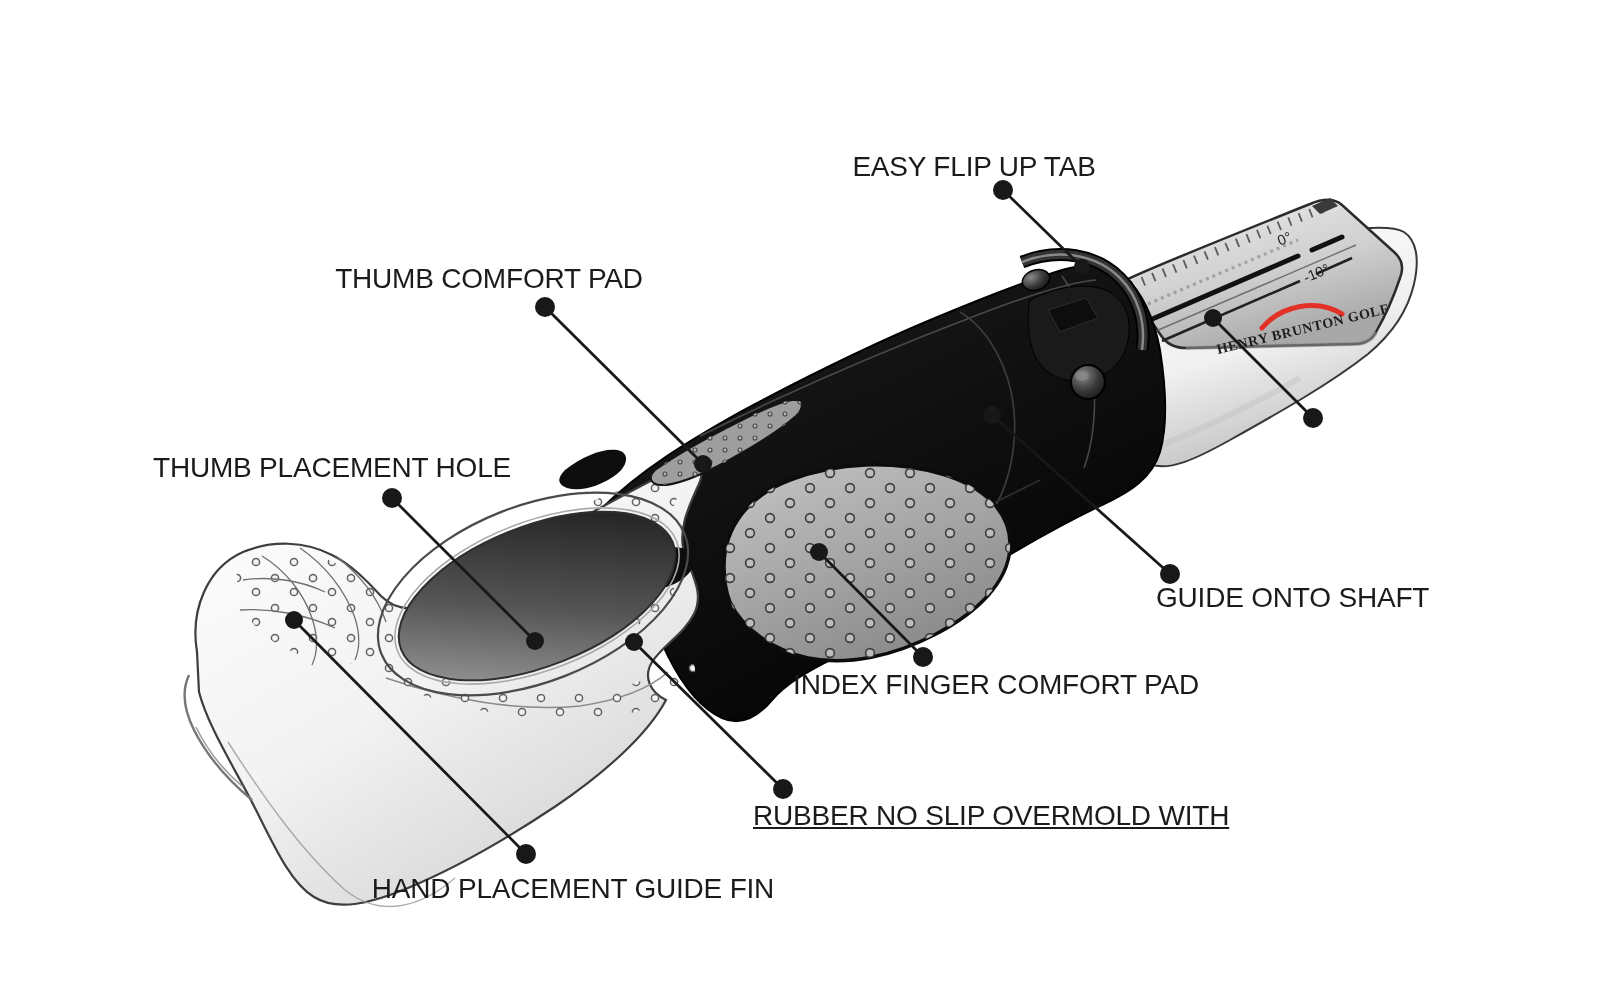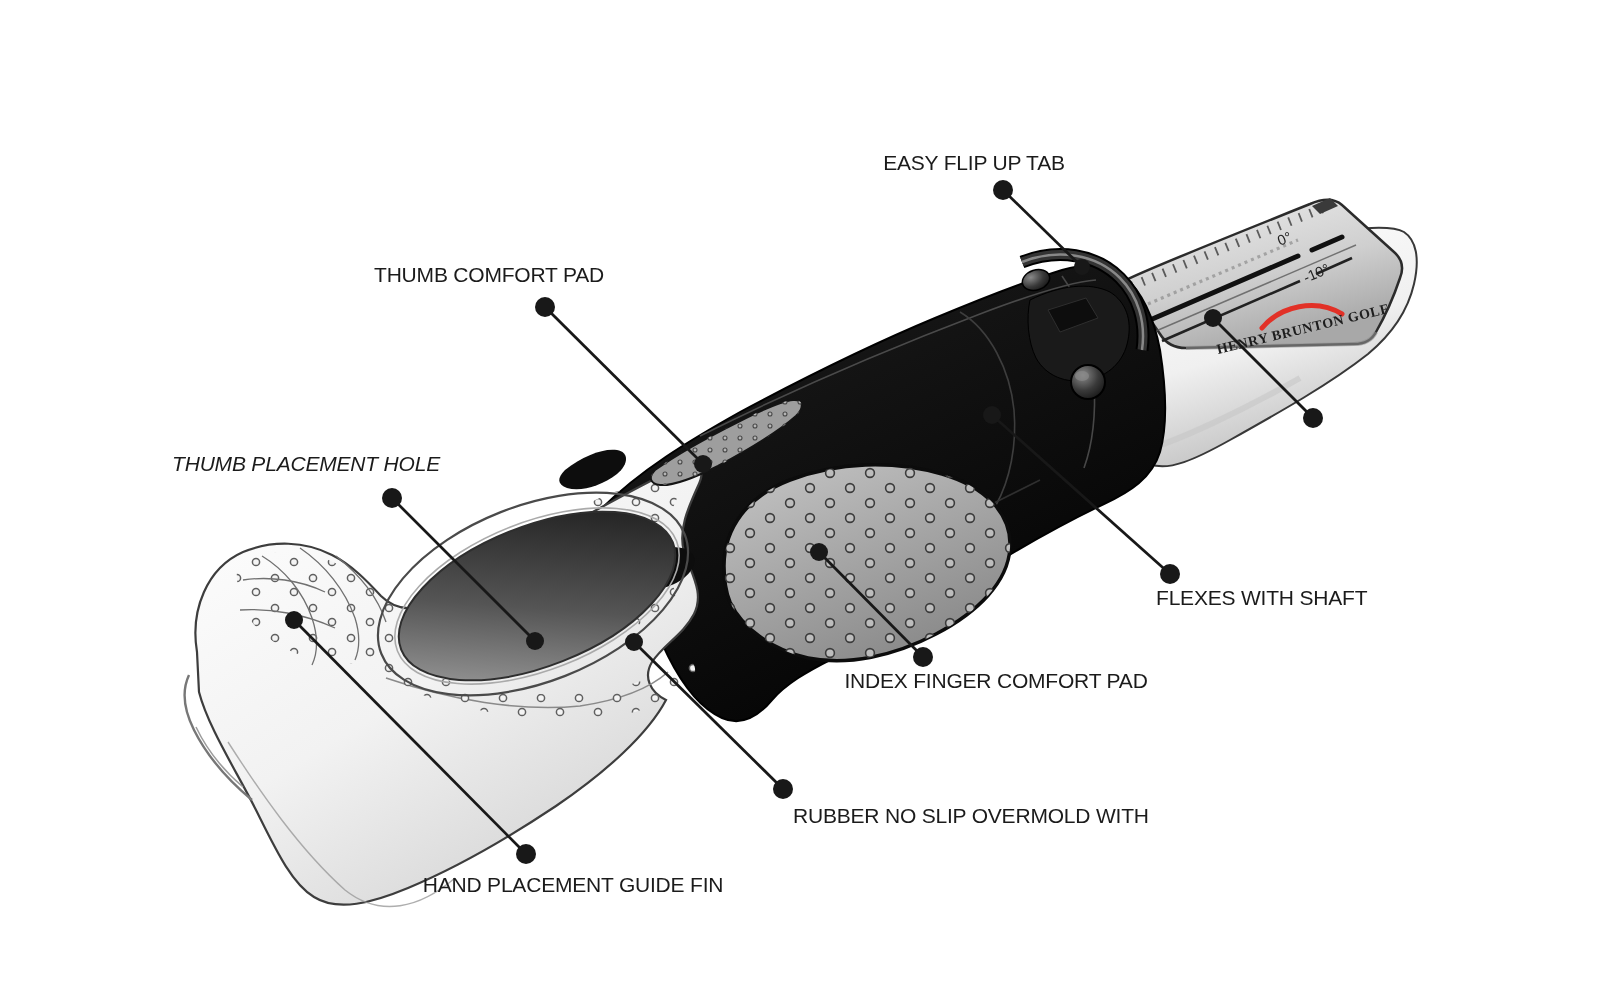--- a/index.html
+++ b/index.html
@@ -2,21 +2,21 @@
 <html><head>
 <meta charset="utf-8">
 <style>
   html,body{margin:0;padding:0;background:#fff;}
   .stage{
     position:relative;width:1600px;height:1000px;background:#ffffff;overflow:hidden;
     font-family:"Liberation Sans", sans-serif;
   }
   .art{position:absolute;left:0;top:0;width:1600px;height:1000px;}
   .label{
-    position:absolute;font-size:21px;letter-spacing:-0.2px;color:#1b1b1b;
+    position:absolute;font-size:28px;letter-spacing:-0.2px;color:#1b1b1b;
     white-space:nowrap;font-weight:normal;
   }
   .label.centered{transform:translateX(-50%);}
   .label.multi{line-height:27px;}
 </style>
 </head>
 <body>
 
 <div class="stage">
 
@@ -245,28 +245,28 @@
           <circle cx="294" cy="620" r="9" fill="#181818" stroke="none"></circle>
           <circle cx="526" cy="854" r="10" fill="#181818" stroke="none"></circle>
         </g>
     </g>
   </svg>
 
   <div class="label centered" style="left:974px; top:151px;">EASY FLIP UP TAB</div>
 
   <div class="label centered" style="left:489px; top:263px;text-align:right;">THUMB COMFORT PAD</div>
 
-  <div class="label centered" style="left:306px; top:452px;font-style:italic;">THUMB PLACEMENT HOLE</div>
+  <div class="label centered" style="left:332px; top:452px;">THUMB PLACEMENT HOLE</div>
 
 
   <div class="label multi" style="left:1156px; top:584px;">
-    <div>FLEXES WITH SHAFT</div>
+    <div>GUIDE ONTO SHAFT</div>
   </div>
 
   <div class="label centered" style="left:996px; top:669px;">INDEX FINGER COMFORT PAD</div>
 
-  <div class="label multi" style="left:793px; top:802px;">
+  <div class="label multi" style="left:753px; top:802px;text-decoration:underline;">
     <div>RUBBER NO SLIP OVERMOLD WITH</div>
   </div>
 
   <div class="label centered" style="left:573px; top:873px;">HAND PLACEMENT GUIDE FIN</div>
 
 </div>
 
 </body></html>

